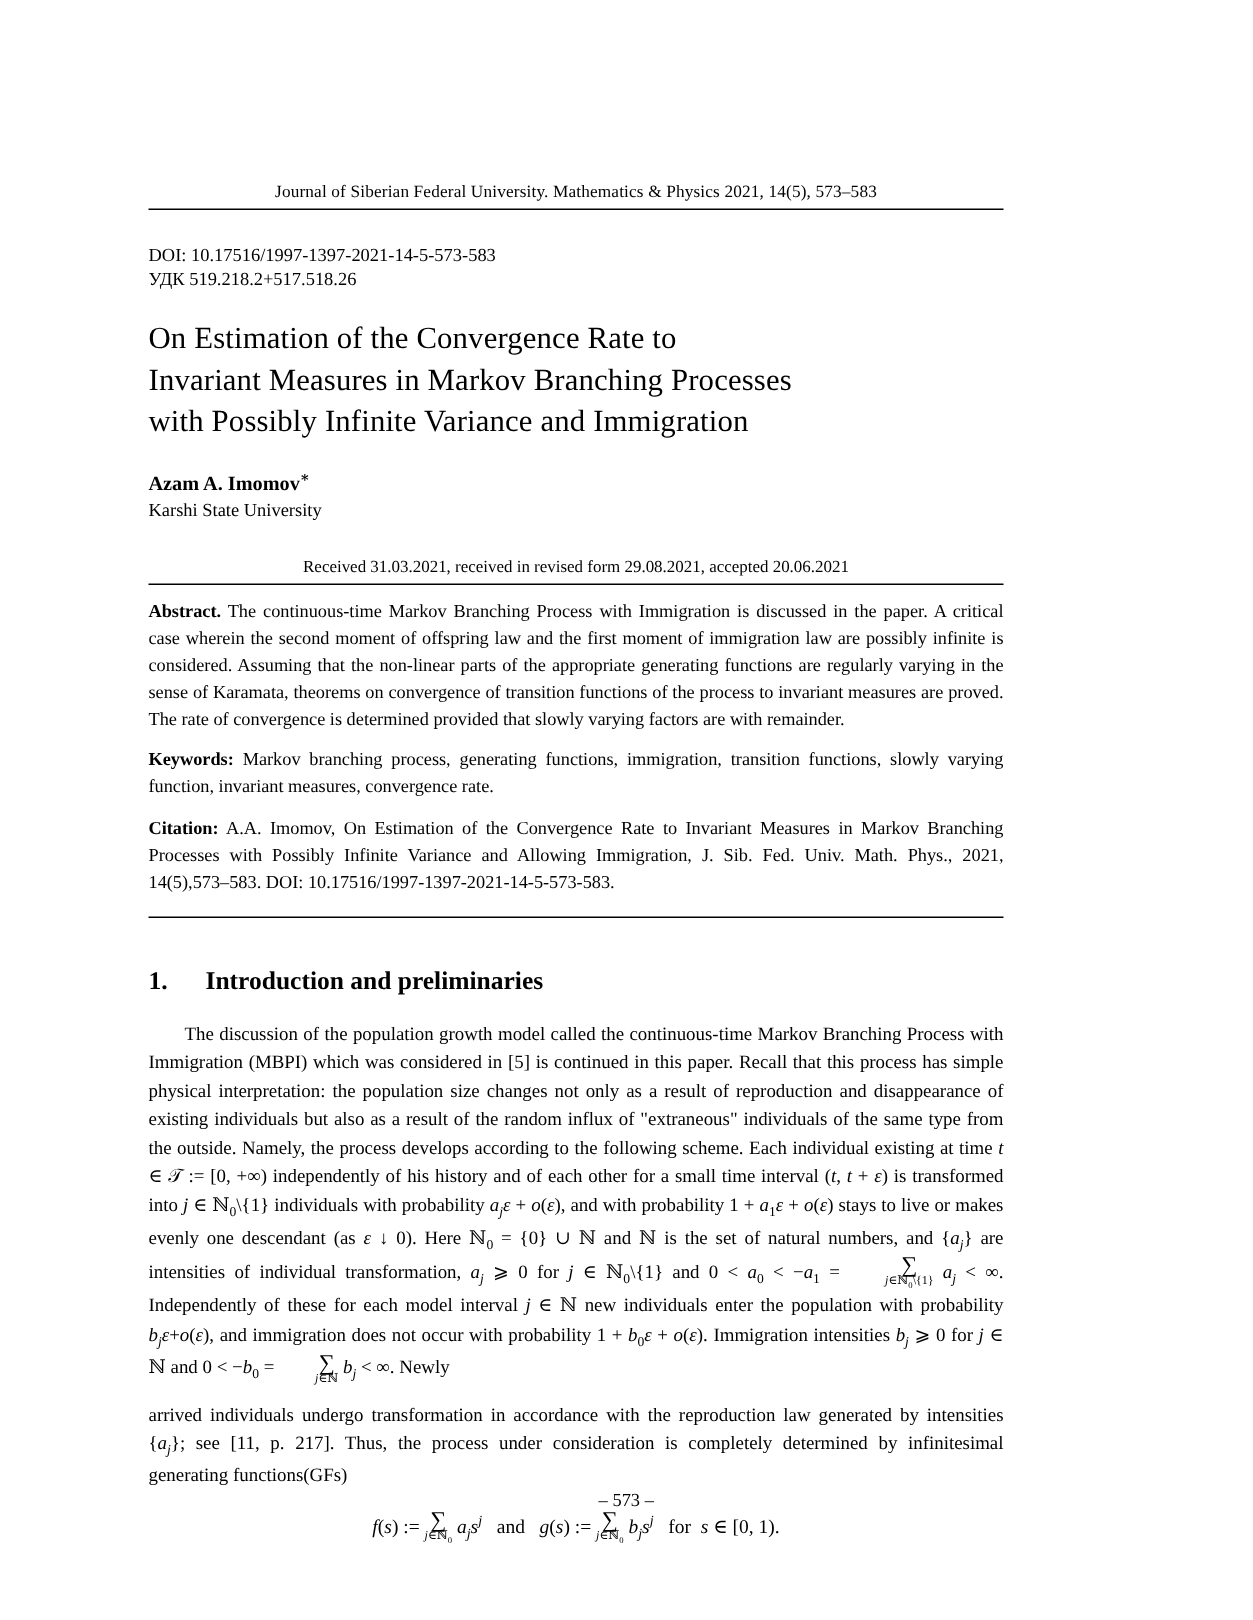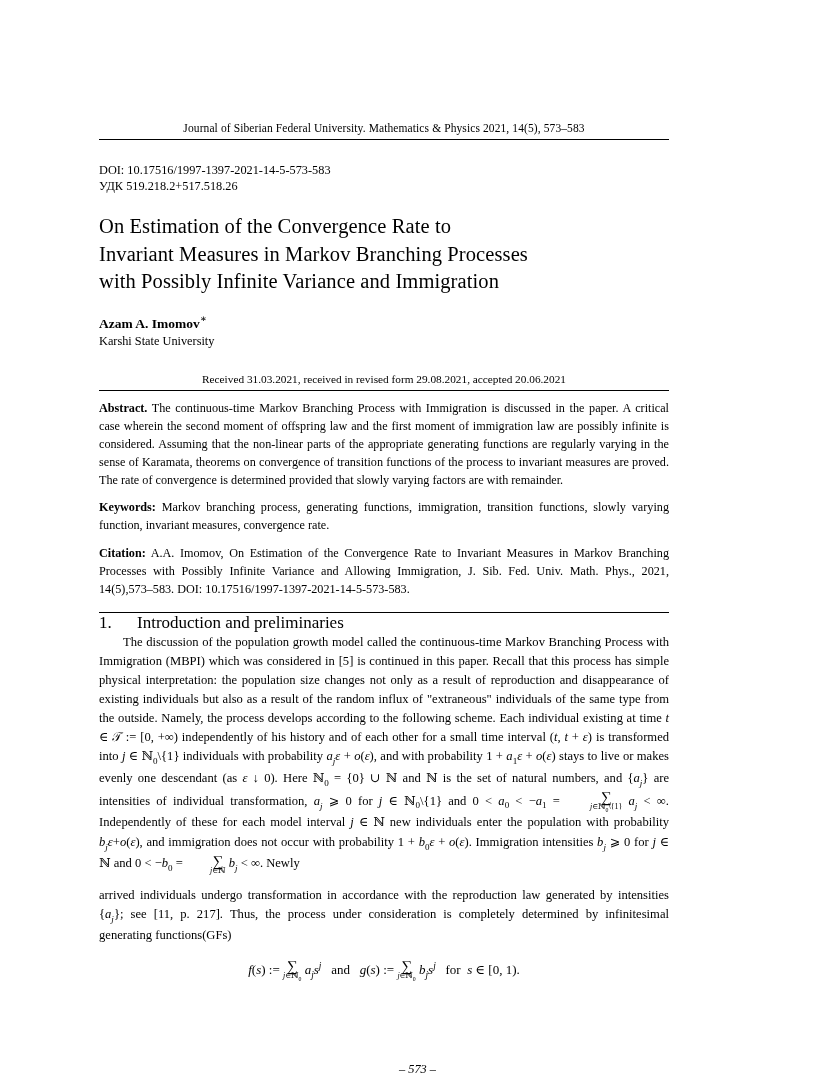--- a/index.html
+++ b/index.html
@@ -81,25 +81,27 @@
     margin-top: 9px;
     font-size: 12.2px;
     line-height: 1.46;
     text-align: justify;
   }
   .abstract .lead { font-weight: bold; }
   .kw { margin-top: 10px; font-size: 12.2px; line-height: 1.46; text-align: justify; }
   .cit { margin-top: 10px; font-size: 12.2px; line-height: 1.46; text-align: justify; }
   .sep-rule { margin-top: 13px; }
   .section-head {
+    margin-top: 32px;
     font-size: 17px;
-    font-weight: normal;
+    font-weight: bold;
   }
   .section-head .num { display: inline-block; width: 38px; }
   .body-text {
+    margin-top: 16px;
     font-size: 12.6px;
     line-height: 1.52;
     text-align: justify;
   }
   .body-text p { margin: 0; }
   .indent { text-indent: 24px; }
   .display-eq {
     text-align: center;
     font-size: 13px;
     margin-top: 14px;
@@ -116,25 +118,24 @@
     width: 142px;
     border: 0;
     border-top: 0.8px solid #000;
     margin: 0 0 4px 0;
   }
   .footnote-line { white-space: nowrap; }
   .gap { display: inline-block; width: 16px; }
   .page-number {
     position: absolute;
     left: 0;
-    top: 1062px;
+    top: 993px;
     width: 835px;
     text-align: center;
     font-size: 12.3px;
-    font-style: italic;
   }
   i.mv { font-family: "Liberation Serif", serif; font-style: italic; }
   sup { font-size: 0.72em; }
   sub { font-size: 0.72em; }
   .small-under {
     display: inline-block;
     vertical-align: middle;
     text-align: center;
     line-height: 1;
   }

